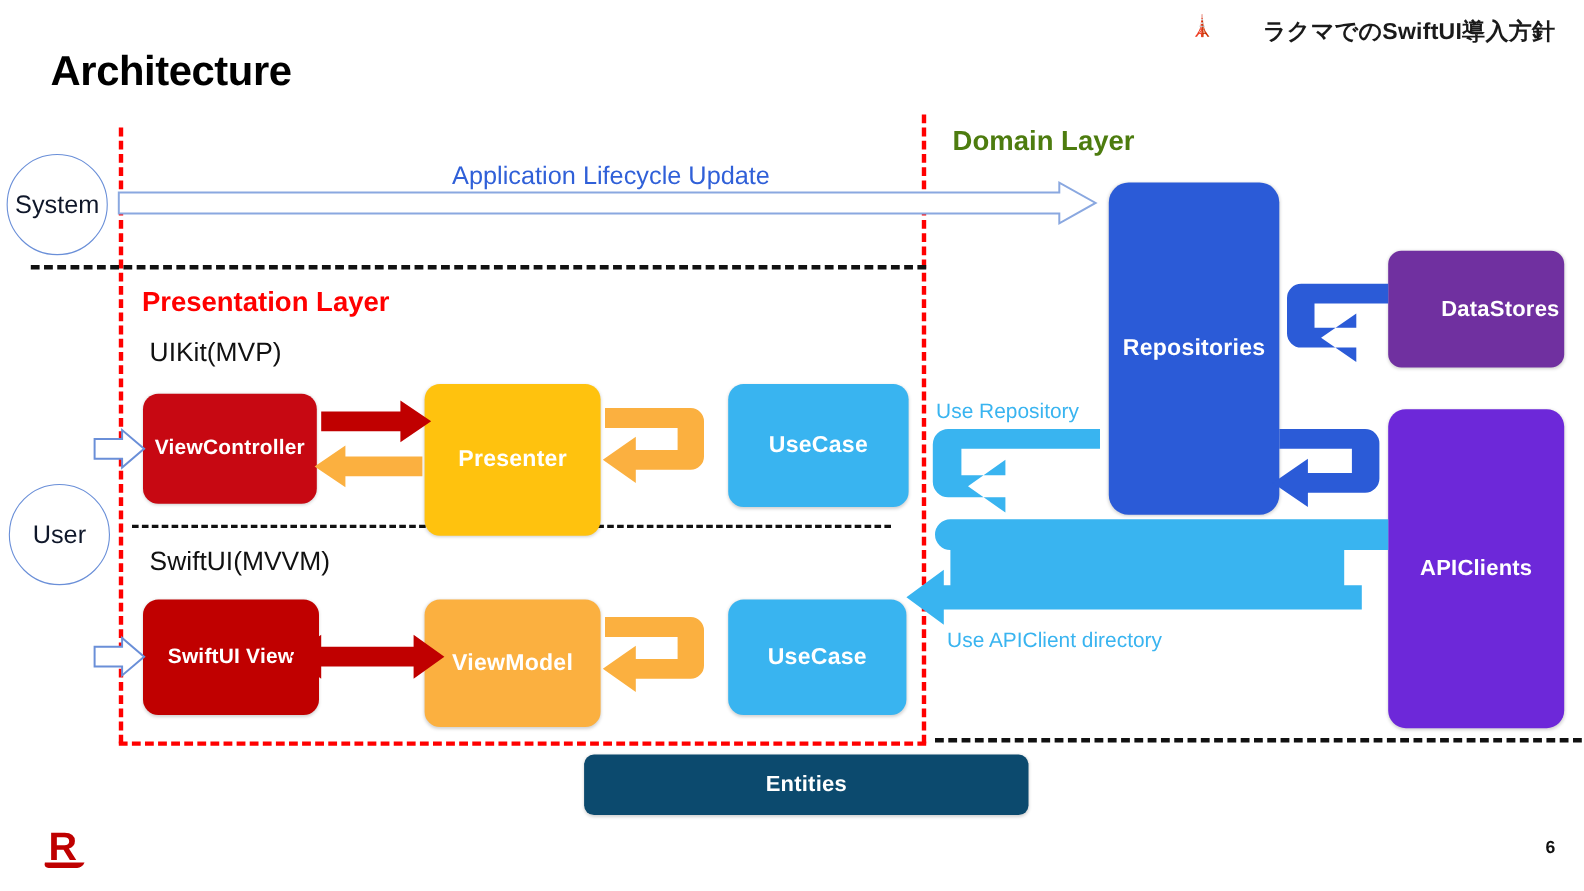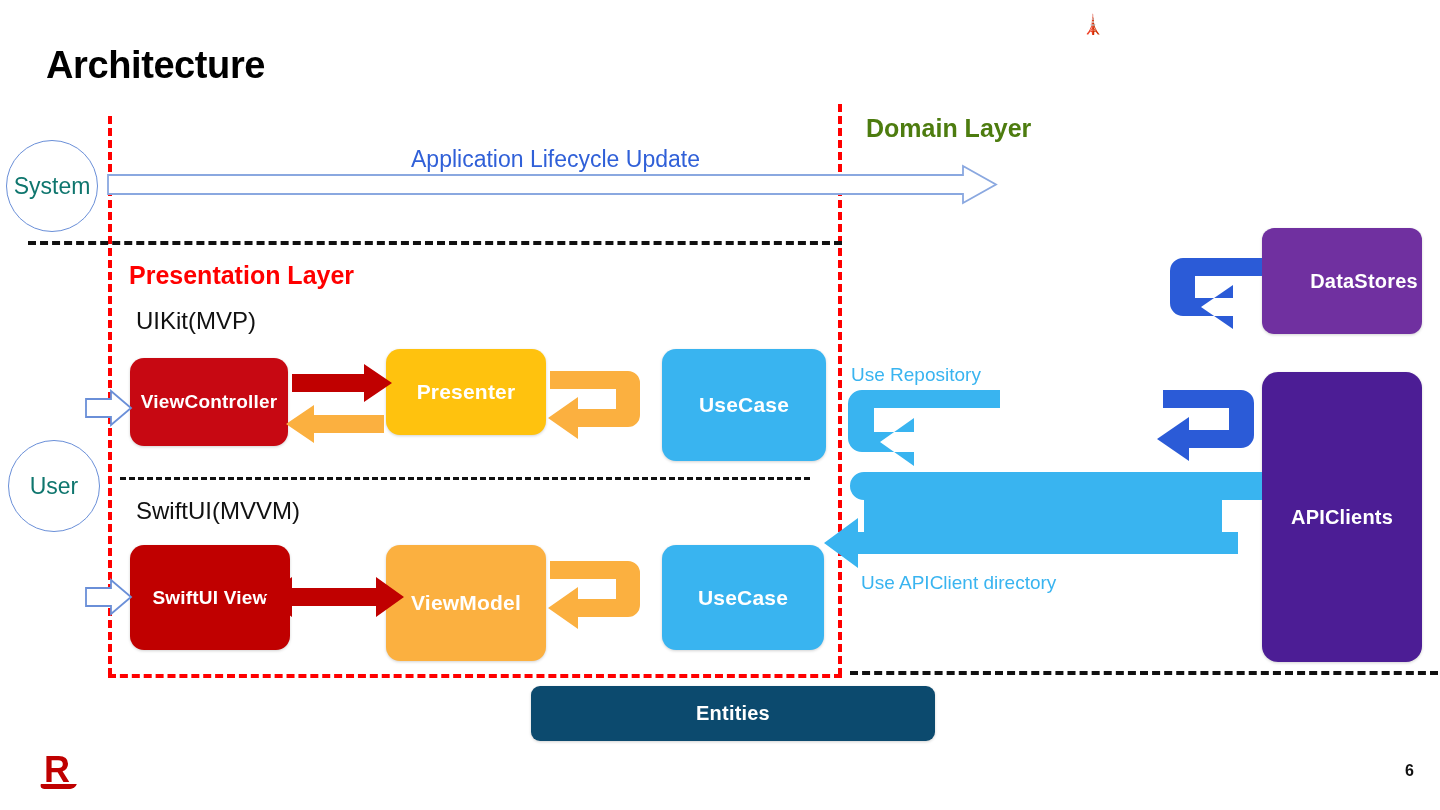--- a/index.html
+++ b/index.html
@@ -80,50 +80,50 @@
   }
   .lbl-useapi{
     position:absolute; left:861px; top:572px;
     font-size:19px; font-weight:500; color:#39b4f0;
   }
 
   
   .circle{
     position:absolute; border:1.6px solid #6a8fd8; border-radius:50%;
     background:#fff; display:flex; align-items:center; justify-content:center;
-    color:#0f766e; font-size:23px;
+    color:#0f172a; font-size:23px;
   }
   #circle-system{ left:6px; top:140px; width:92px; height:92px; }
   #circle-user{ left:8px; top:440px; width:92px; height:92px; }
 
   
   .box{
     position:absolute; border-radius:14px; display:flex;
     align-items:center; justify-content:center;
     color:#fff; font-weight:600; letter-spacing:.2px;
     box-shadow:0 1px 3px rgba(0,0,0,.18);
   }
-  #box-viewcontroller{ left:130px; top:358px; width:158px; height:88px;
+  #box-viewcontroller{ left:130px; top:358px; width:158px; height:100px;
     background:#c70812; font-size:19px; }
-  #box-presenter{ left:386px; top:349px; width:160px; height:86px;
+  #box-presenter{ left:386px; top:349px; width:160px; height:138px;
     background:#ffc20e; font-size:21px; }
   #box-usecase1{ left:662px; top:349px; width:164px; height:112px;
     background:#39b4f0; font-size:21px; }
   #box-swiftuiview{ left:130px; top:545px; width:160px; height:105px;
     background:#c00000; font-size:19px; }
   #box-viewmodel{ left:386px; top:545px; width:160px; height:116px;
     background:#fbb040; font-size:21px; }
   #box-usecase2{ left:662px; top:545px; width:162px; height:105px;
     background:#39b4f0; font-size:21px; }
   #box-repositories{ left:1008px; top:166px; width:155px; height:302px;
     background:#2b5bd7; font-size:21px; border-radius:18px; }
   #box-datastores{ left:1262px; top:228px; width:160px; height:106px;
     background:#7030a0; font-size:20px; border-radius:12px;padding-left:44px; }
   #box-apiclients{ left:1262px; top:372px; width:160px; height:290px;
-    background:#4c1d95; font-size:20px; border-radius:16px; }
+    background:#6d28d9; font-size:20px; border-radius:16px; }
   #box-entities{ left:531px; top:686px; width:404px; height:55px;
     background:#0c4a6e; font-size:20px; border-radius:9px; }
 
   
   #arrows{ position:absolute; left:0; top:0; width:1440px; height:810px;
     pointer-events:none; }
 
   
   .logo-r{
     position:absolute; left:44px; top:752px;
@@ -138,20 +138,21 @@
     position:absolute; right:26px; top:762px;
     font-size:16px; font-weight:700; color:#111;
   }
 </style>
 </head>
 <body>
 
 <div id="slide">
 
   <div class="hdr-rocket">🗼</div>
+  <div class="hdr-title">ラクマでのSwiftUI導入方針</div>
   <div class="slide-title">Architecture</div>
 
   <div class="vline-red-left"></div>
   <div class="vline-red-right"></div>
   <div class="hline-red-bottom"></div>
   <div class="hline-black-top"></div>
   <div class="hline-black-mid"></div>
   <div class="hline-black-bottom"></div>
 
   <div class="lbl-domain">Domain Layer</div>
@@ -164,20 +165,21 @@
 
   <div class="circle" id="circle-system">System</div>
   <div class="circle" id="circle-user">User</div>
 
   <div class="box" id="box-viewcontroller">ViewController</div>
   <div class="box" id="box-presenter">Presenter</div>
   <div class="box" id="box-usecase1">UseCase</div>
   <div class="box" id="box-swiftuiview">SwiftUI View</div>
   <div class="box" id="box-viewmodel">ViewModel</div>
   <div class="box" id="box-usecase2">UseCase</div>
+  <div class="box" id="box-repositories">Repositories</div>
   <div class="box" id="box-datastores">DataStores</div>
   <div class="box" id="box-apiclients">APIClients</div>
   <div class="box" id="box-entities">Entities</div>
 
   <svg id="arrows" viewBox="0 0 1440 810">
 
     <g>
       <path d="M108,175 L963,175 L963,166 L996,184.5 L963,203 L963,194 L108,194 Z" fill="#ffffff" stroke="#8aa8e0" stroke-width="1.8" stroke-linejoin="miter"></path>
     </g>
 

